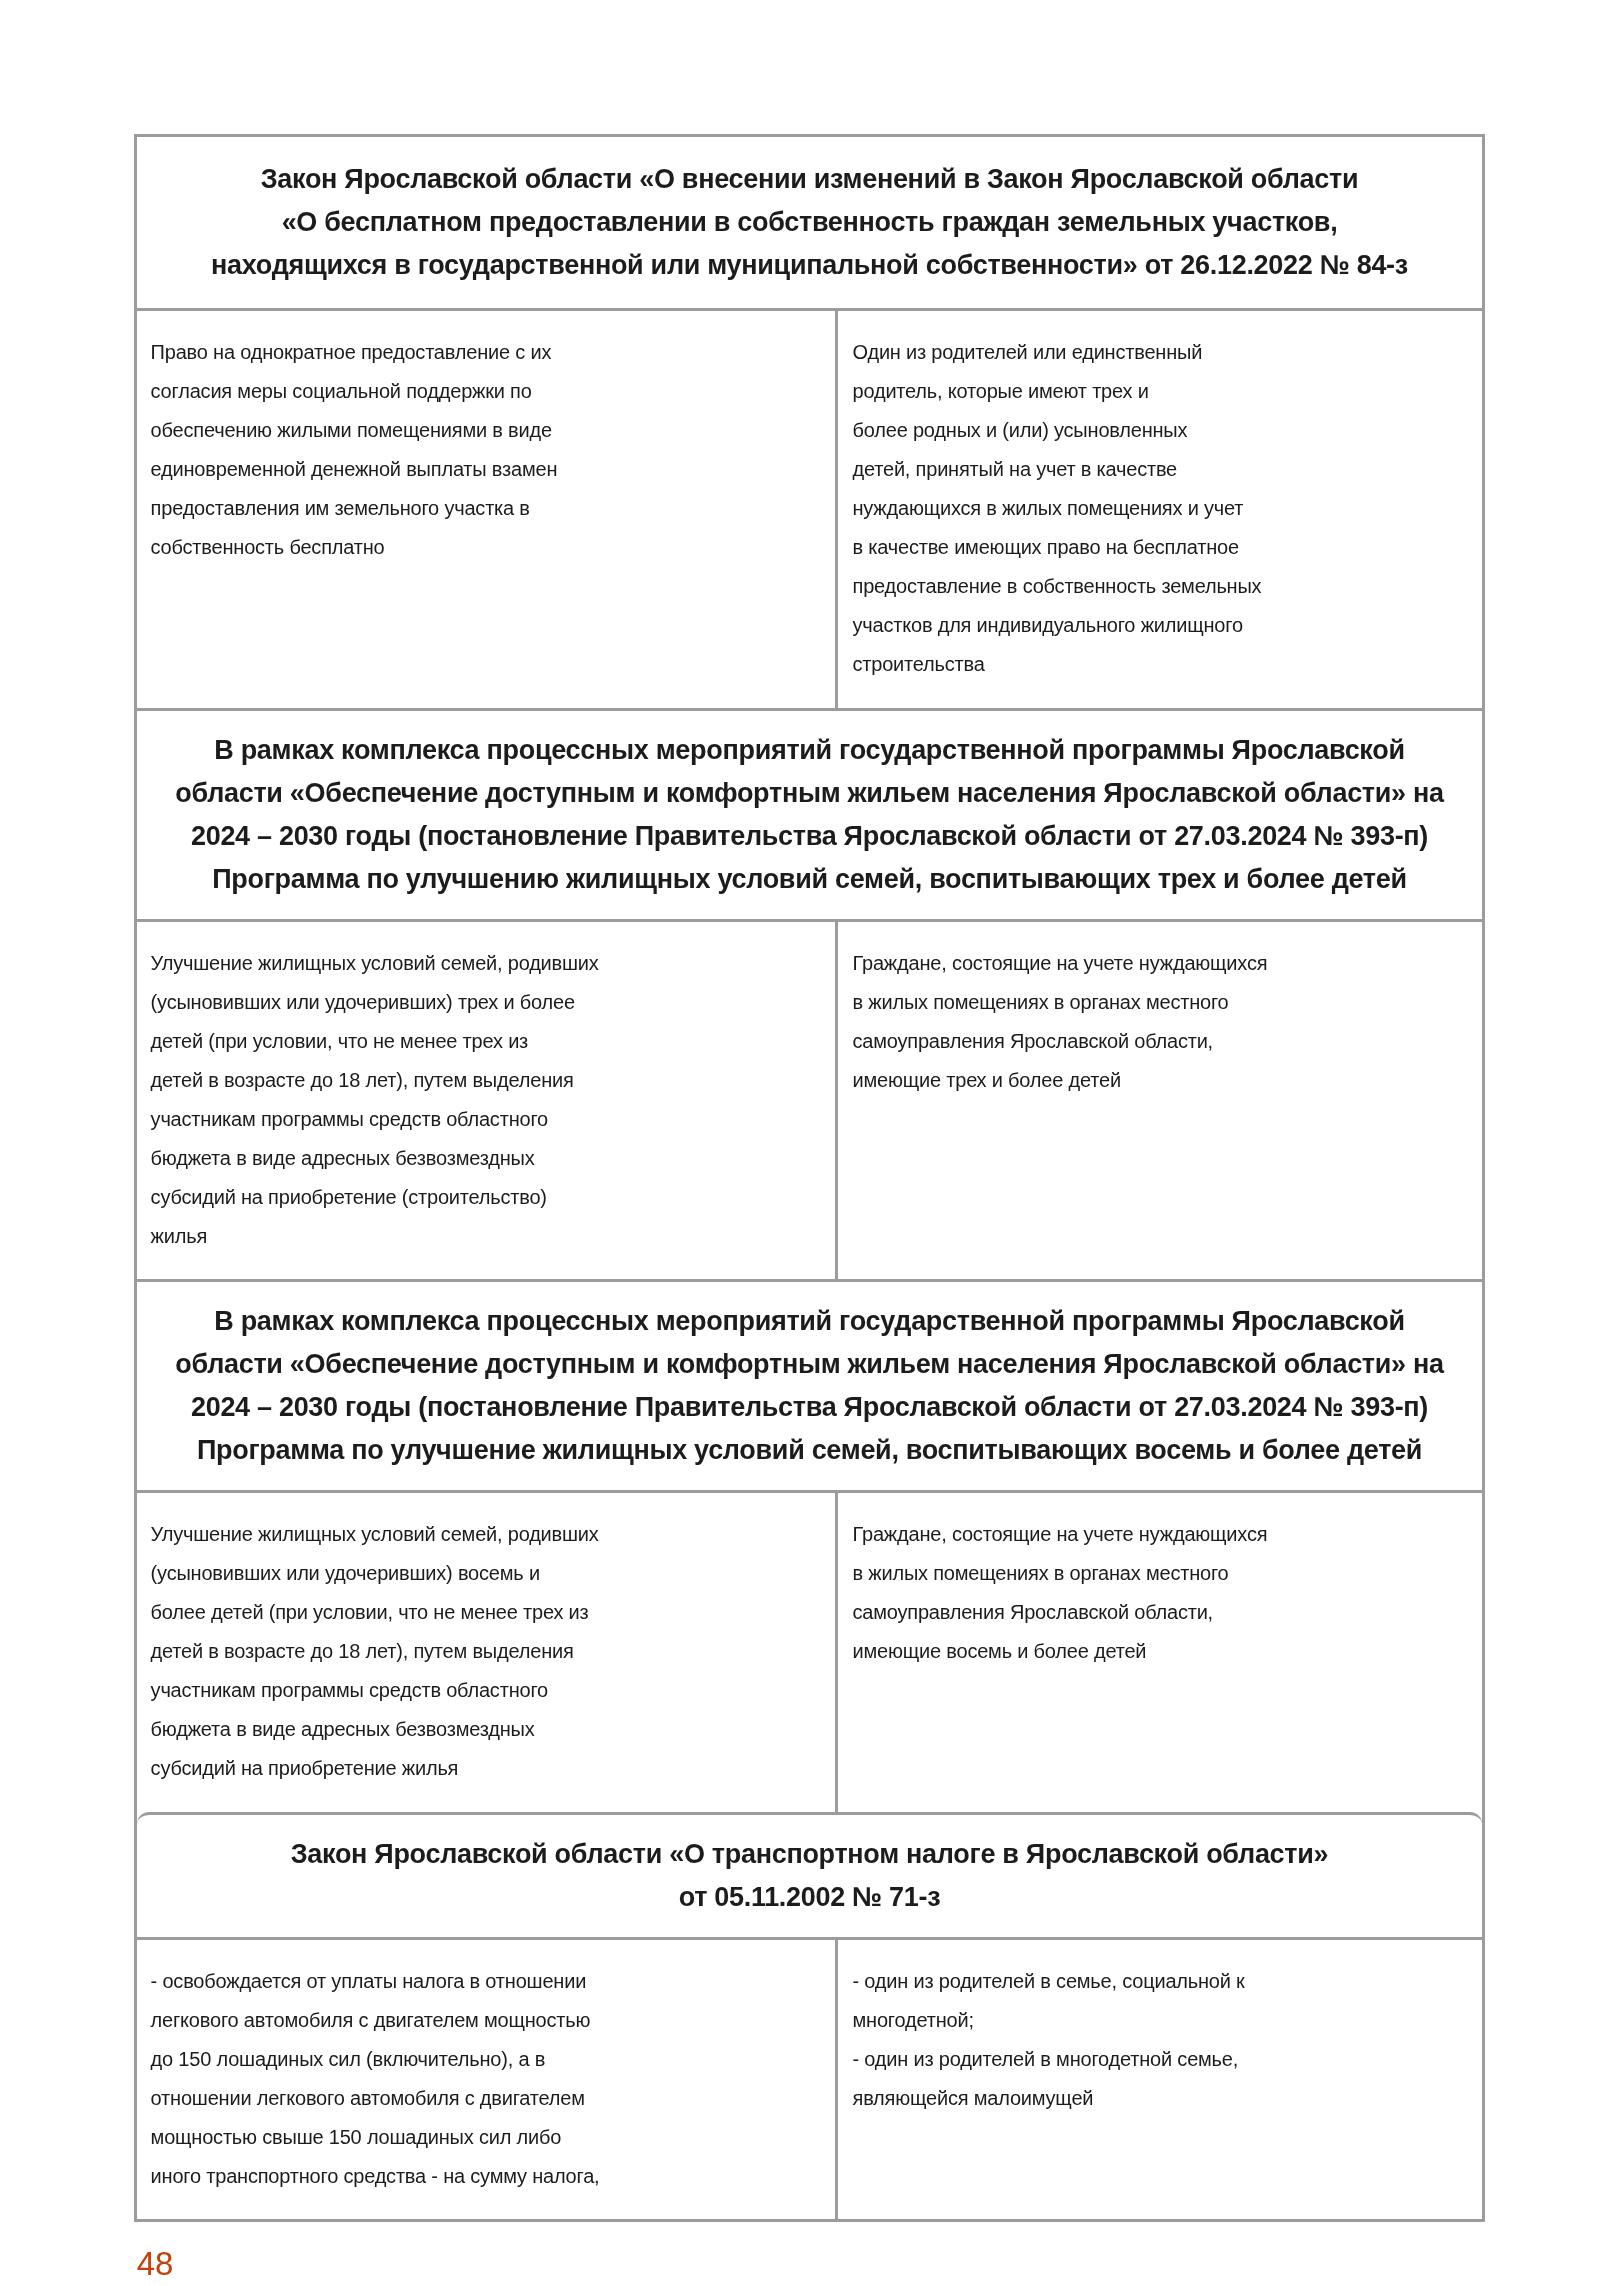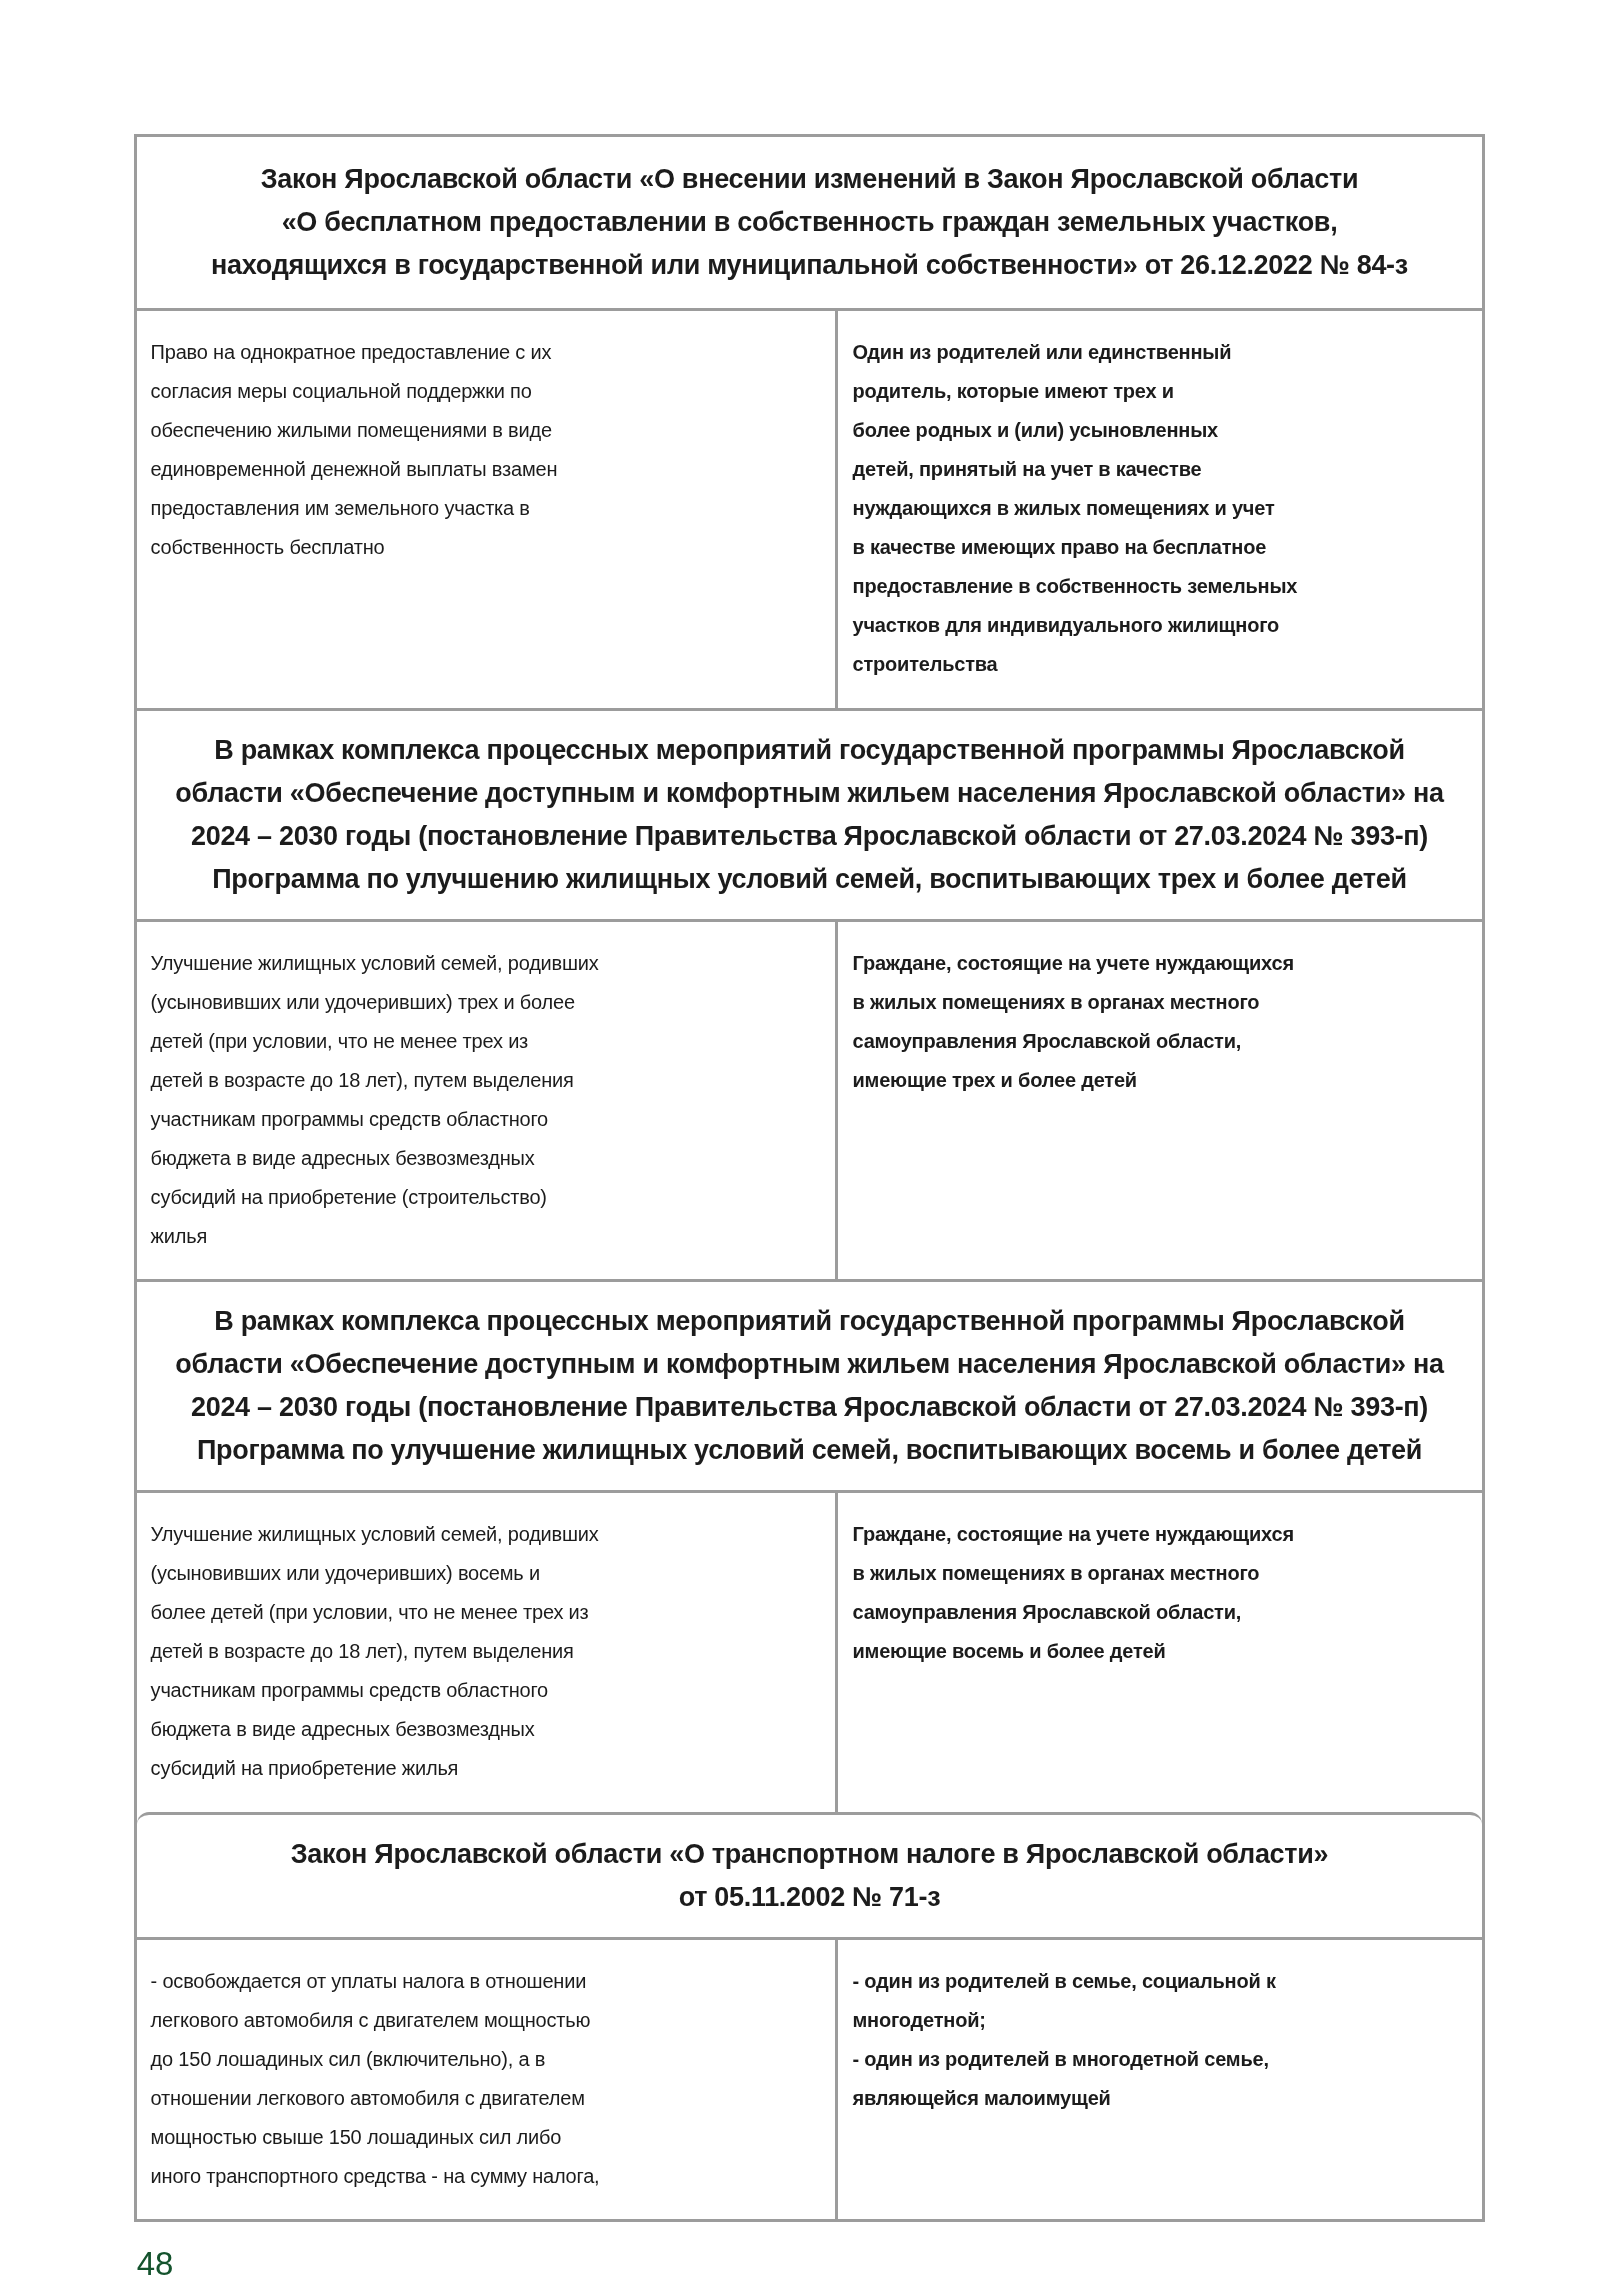--- a/index.html
+++ b/index.html
@@ -49,34 +49,34 @@
   .cell {
     box-sizing: border-box;
     font-size: 20px;
     line-height: 39px;
     letter-spacing: -0.2px;
     padding: 22px 18px 23.5px 13.6px;
     white-space: pre-line;
     text-align: left;
   }
   .cell.left { border-right: 3.6px solid #9c9c9c; }
-  .cell.right { padding-left: 14.5px; font-weight: bold; }
+  .cell.right { padding-left: 14.5px; }
   .h1 { min-height: 171px; }
   .r1 { min-height: 388px; }
   .h2 { min-height: 185px; }
   .r2 { min-height: 350px; }
   .h3 { min-height: 184px; }
   .r3 { min-height: 310px; }
   .h4 { min-height: 100px; border-radius: 12px; }
   .r4 { min-height: 277px; }
   .page-number {
     margin: 23.5px 0 0 2.7px;
     font-size: 33px;
     line-height: 36px;
-    color: #14532d;
+    color: #c2410c;
   }
 </style>
 </head>
 <body>
 
 <div class="page">
   <div class="law-table">
 
     <div class="trow thead h1">
       <div>Закон Ярославской области «О внесении изменений в Закон Ярославской области

